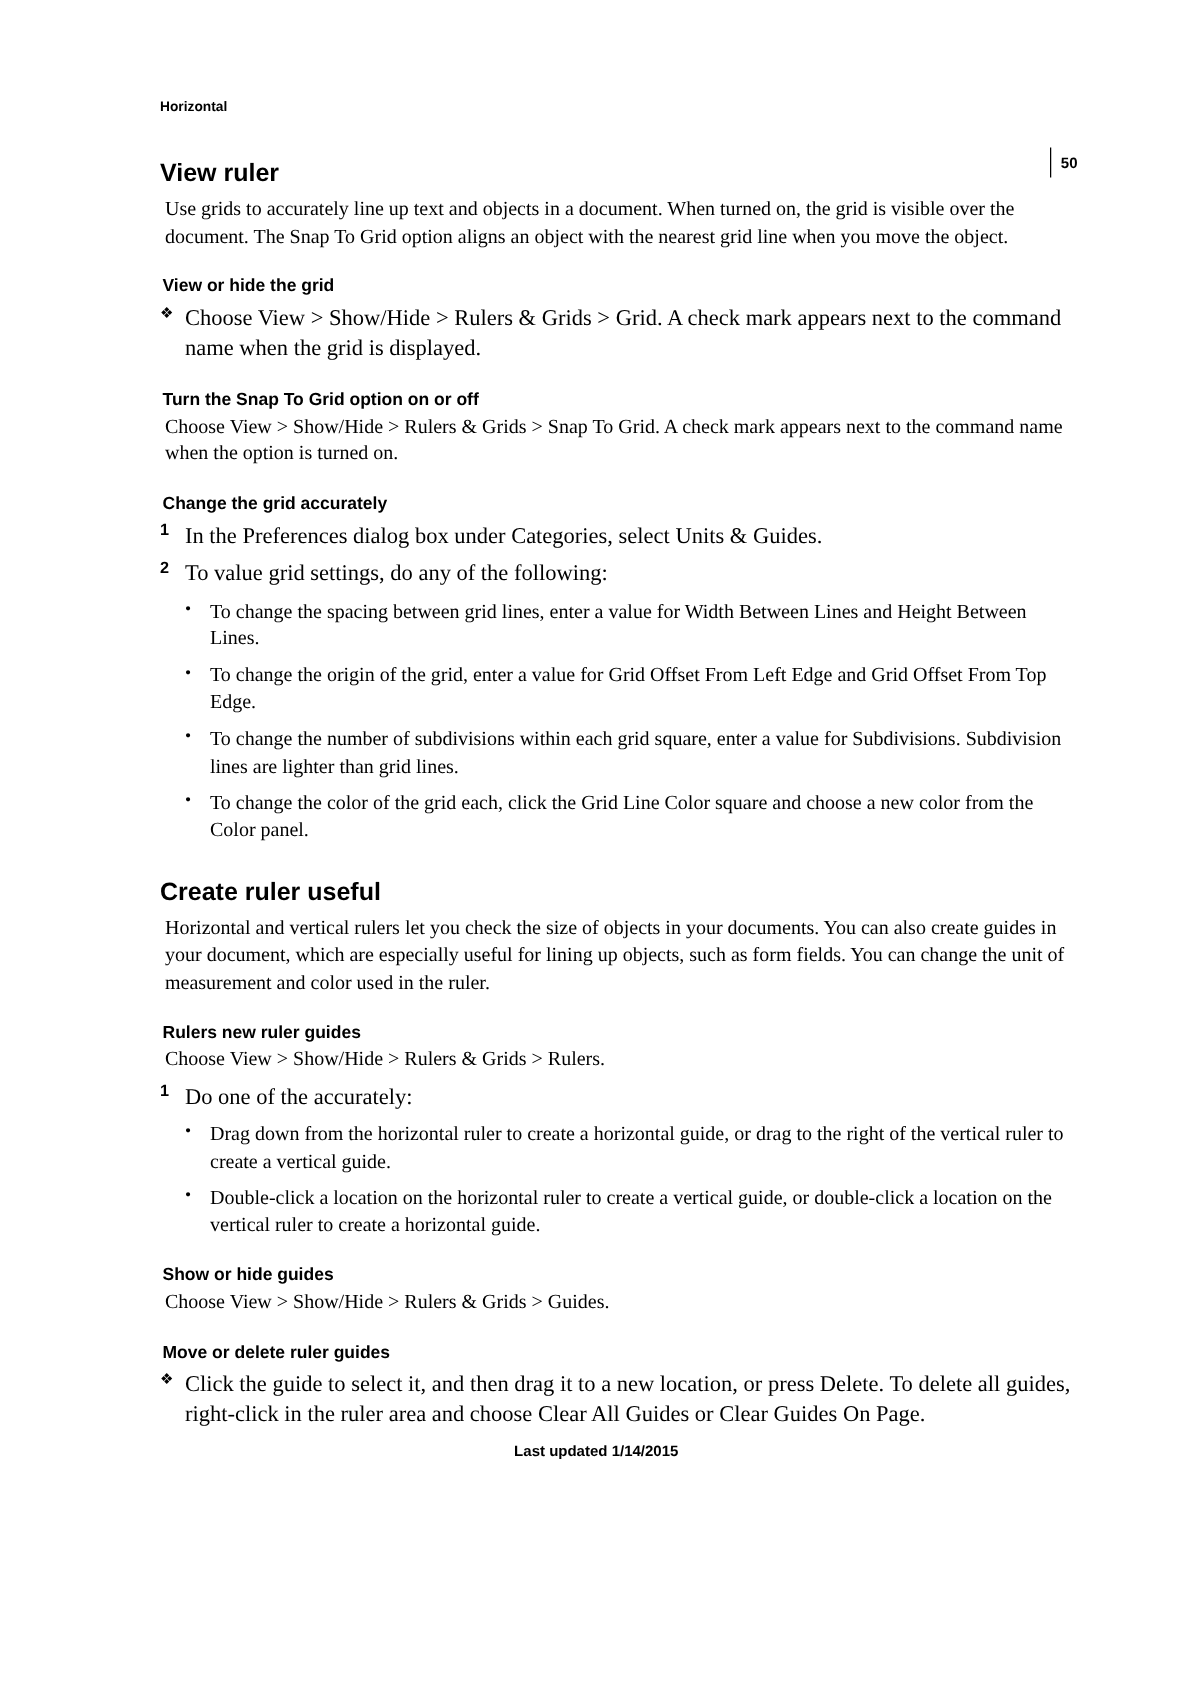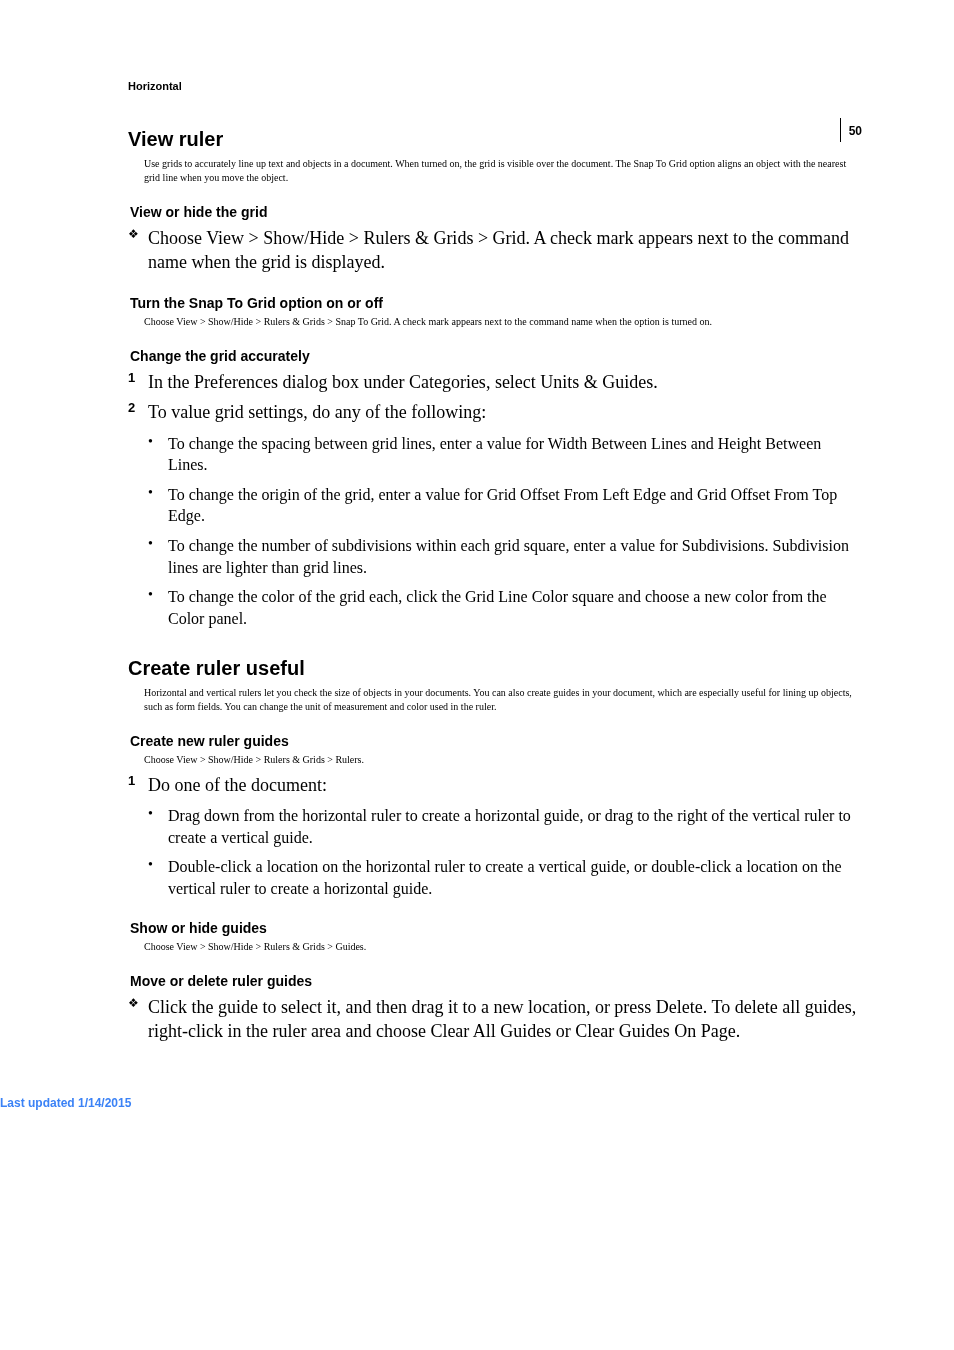--- a/index.html
+++ b/index.html
@@ -40,23 +40,23 @@
     font-size: 20px;
     margin: 28px 0 6px 0;
   }
   h2.subsection {
     font-family: "Myriad Pro", "Helvetica Neue", Arial, sans-serif;
     font-weight: bold;
     font-size: 14px;
     margin: 20px 0 4px 2px;
   }
   p.body {
-    font-size: 10px;
+    font-size: 16px;
     line-height: 1.35;
-    margin: 0 0 4px 16px;
+    margin: 0 0 4px 4px;
   }
   .step {
     display: flex;
     margin: 6px 0 4px 0;
   }
   .step-num {
     font-family: "Myriad Pro", "Helvetica Neue", Arial, sans-serif;
     font-weight: bold;
     font-size: 13px;
     width: 20px;
@@ -93,25 +93,25 @@
   .sub-bullet .txt {
     font-size: 16px;
     line-height: 1.35;
     flex: 1;
   }
   .footer {
     position: absolute;
     bottom: 40px;
     left: 0;
     right: 0;
-    text-align: left;
+    text-align: center;
     font-family: "Myriad Pro", "Helvetica Neue", Arial, sans-serif;
     font-weight: bold;
     font-size: 12px;
-    color: #3b82f6;
+    color: #000000;
   }
 </style>
 </head>
 <body>
 
 <div class="page">
 
   <div class="page-number-wrap">
     <span class="page-number">50</span>
   </div>
@@ -154,25 +154,25 @@
     </div>
     <div class="sub-bullet">
       <div class="dot">•</div>
       <div class="txt">To change the color of the grid each, click the Grid Line Color square and choose a new color from the Color panel.</div>
     </div>
   </div>
 
   <h1 class="section">Create ruler useful</h1>
   <p class="body">Horizontal and vertical rulers let you check the size of objects in your documents. You can also create guides in your document, which are especially useful for lining up objects, such as form fields. You can change the unit of measurement and color used in the ruler.</p>
 
-  <h2 class="subsection">Create new ruler guides</h2>
+  <h2 class="subsection">Rulers new ruler guides</h2>
   <p class="body">Choose View &gt; Show/Hide &gt; Rulers &amp; Grids &gt; Rulers.</p>
   <div class="step">
     <div class="step-num">1</div>
-    <div class="step-text">Do one of the document:</div>
+    <div class="step-text">Do one of the accurately:</div>
   </div>
   <div class="sub-bullets">
     <div class="sub-bullet">
       <div class="dot">•</div>
       <div class="txt">Drag down from the horizontal ruler to create a horizontal guide, or drag to the right of the vertical ruler to create a vertical guide.</div>
     </div>
     <div class="sub-bullet">
       <div class="dot">•</div>
       <div class="txt">Double-click a location on the horizontal ruler to create a vertical guide, or double-click a location on the vertical ruler to create a horizontal guide.</div>
     </div>

